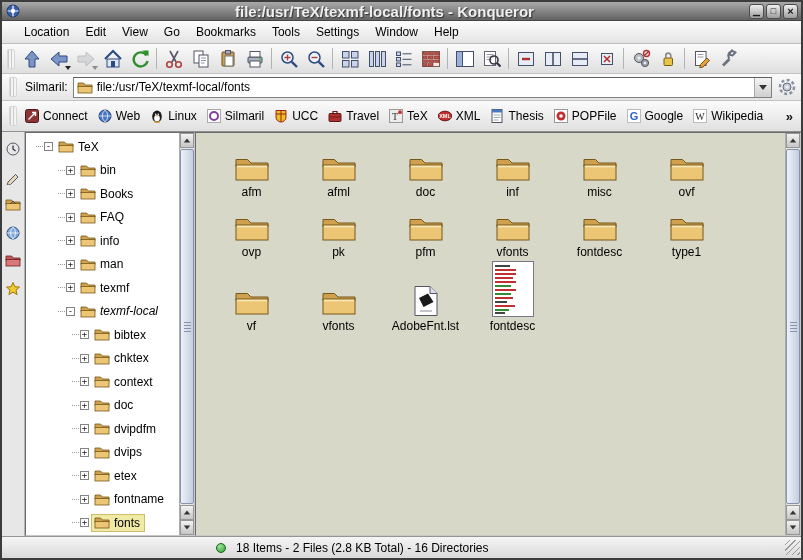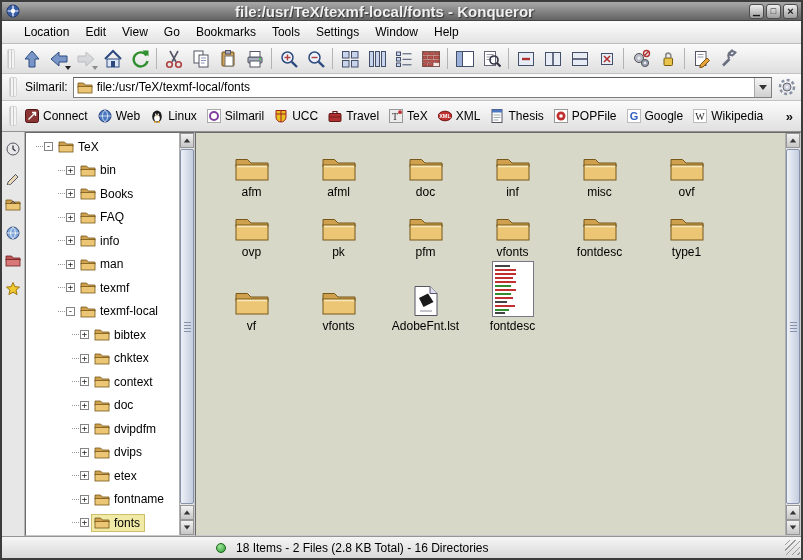--- a/index.html
+++ b/index.html
@@ -50,21 +50,21 @@
 
   .tree-panel{width:170px;flex:0 0 170px;background:#fff;border:1px solid;border-color:#6a6a6a #c9c9c9 #c9c9c9 #6a6a6a;display:flex;min-height:0}
   .tree{flex:1;overflow:hidden;padding-top:2px}
   .tree-row{height:23.5px;display:flex;align-items:center;white-space:nowrap}
   .tree-line{width:7px;border-top:1px dotted #9a9a9a;margin-right:1px}
   .expander{width:9px;height:9px;flex:0 0 9px;border:1px solid #848484;background:#fff;display:inline-flex;align-items:center;justify-content:center;font-size:9px;line-height:7px;margin-right:3px;font-family:"DejaVu Sans Mono",monospace;color:#222}
   .tree-icon{width:16px;height:13px;margin-right:2px;display:inline-flex}
   .tree-inner{display:inline-flex;align-items:center;padding:1px 4px 1px 2px}
   .tree-inner.selected{background:var(--selection,#f1e9a6);outline:1px solid #cdbf6a}
   .tree-label{padding-left:2px}
-  .italic .tree-label{}
+  .italic .tree-label{font-style:italic}
 
   .content{flex:1;background:var(--content-bg,#d8d8c8);border:1px solid;border-color:#6a6a6a #c9c9c9 #c9c9c9 #6a6a6a;display:flex;min-width:0}
   .files{flex:1;display:grid;grid-template-columns:repeat(6,87px);align-content:start;padding:8px 0 0 12px;row-gap:2px}
   .file{display:flex;flex-direction:column;align-items:center;justify-content:flex-end;min-height:58px;gap:2px}
   .file-label{font-size:12px;text-align:center}
 
   
   .scrollbar{width:15px;flex:0 0 15px;background:#e2e2e2;border-left:1px solid #aeaeae;display:flex;flex-direction:column}
   .sb-btn{height:15px;flex:0 0 15px;background:linear-gradient(#f2f2f2,#c6c6c6);border:1px solid #969696;display:flex;align-items:center;justify-content:center}
   .sb-btn .tri-up,.sb-btn .tri-down{transform:scale(.8)}

